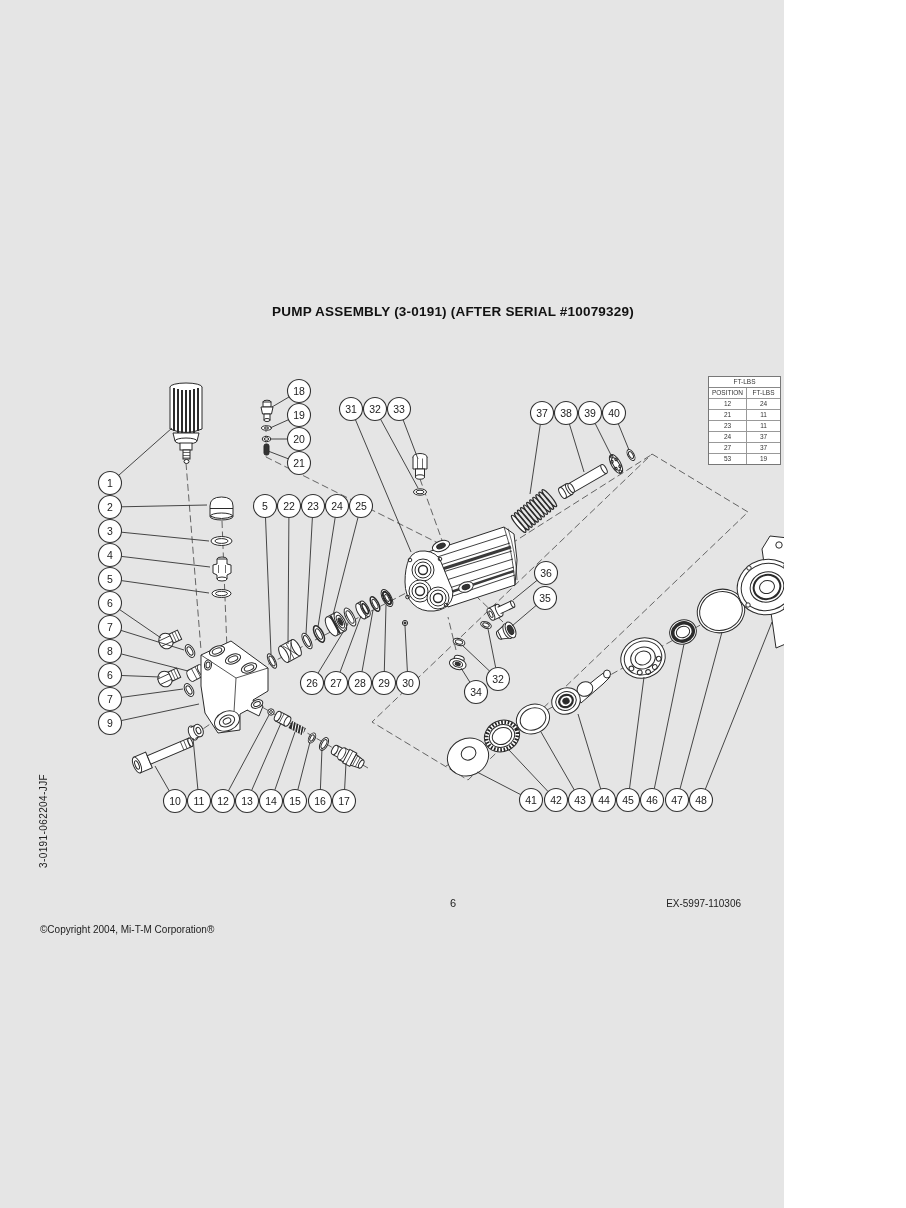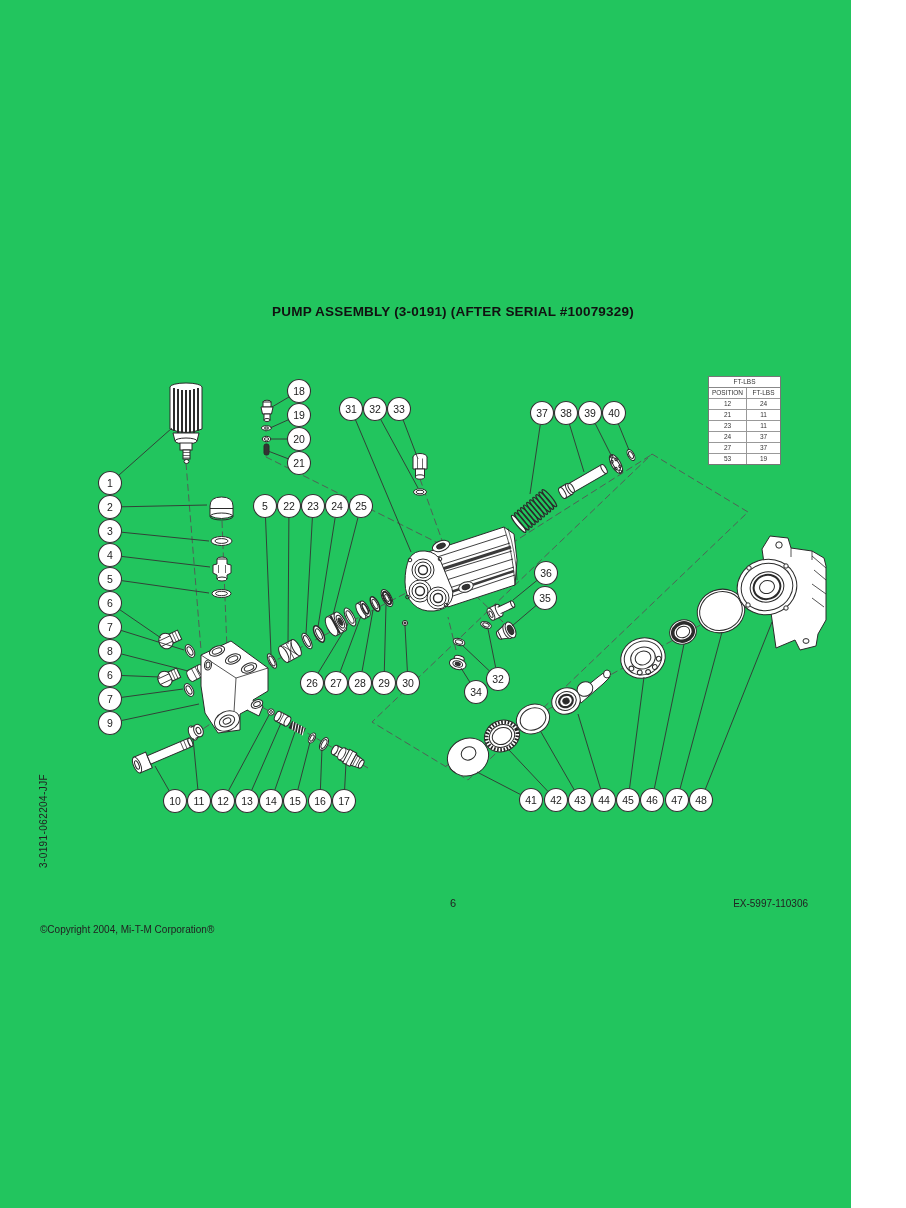--- a/index.html
+++ b/index.html
@@ -1,16 +1,16 @@
 <!DOCTYPE html>
 <html><head>
 <meta charset="utf-8">
 <style>
   html,body{margin:0;padding:0;background:#fff;}
-  .page{position:relative;width:851px;height:1208px;background:#22c55e;overflow:hidden;
+  .page{position:relative;width:784px;height:1208px;background:#e5e5e5;overflow:hidden;
         font-family:"Liberation Sans",sans-serif;color:#111;}
   .title{position:absolute;left:0;top:304px;width:906px;text-align:center;
          font-size:13.5px;font-weight:bold;letter-spacing:.2px;}
   
   .tq{position:absolute;left:708px;top:376px;width:71px;border:1px solid #777;
       font-size:6.5px;color:#333;background:#fff;}
   .tq-title{height:10px;line-height:10px;text-align:center;border-bottom:1px solid #888;}
   .tq-head,.tq-row{display:flex;height:10px;line-height:10px;border-bottom:1px solid #999;}
   .tq-row:last-child{border-bottom:none;}
   .tq-head span,.tq-row span{display:block;text-align:center;}

